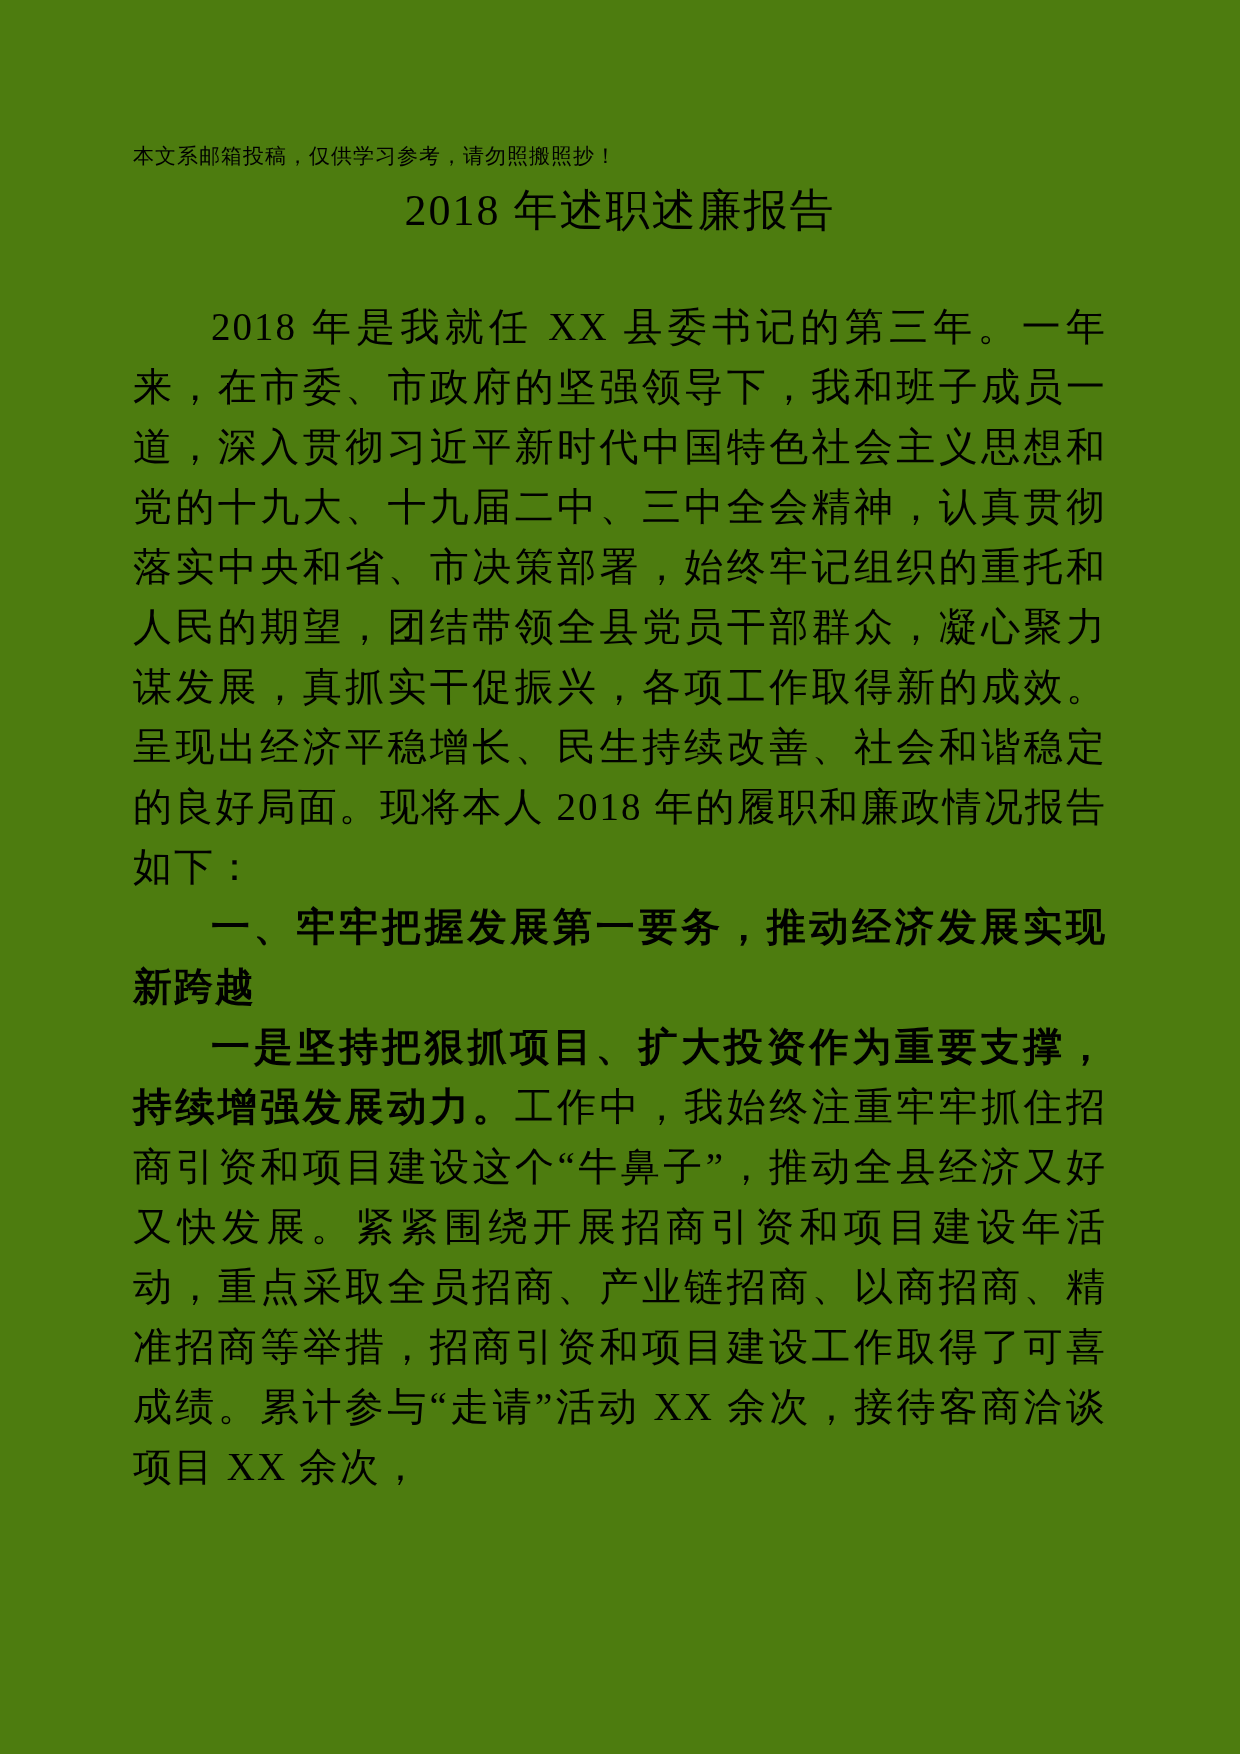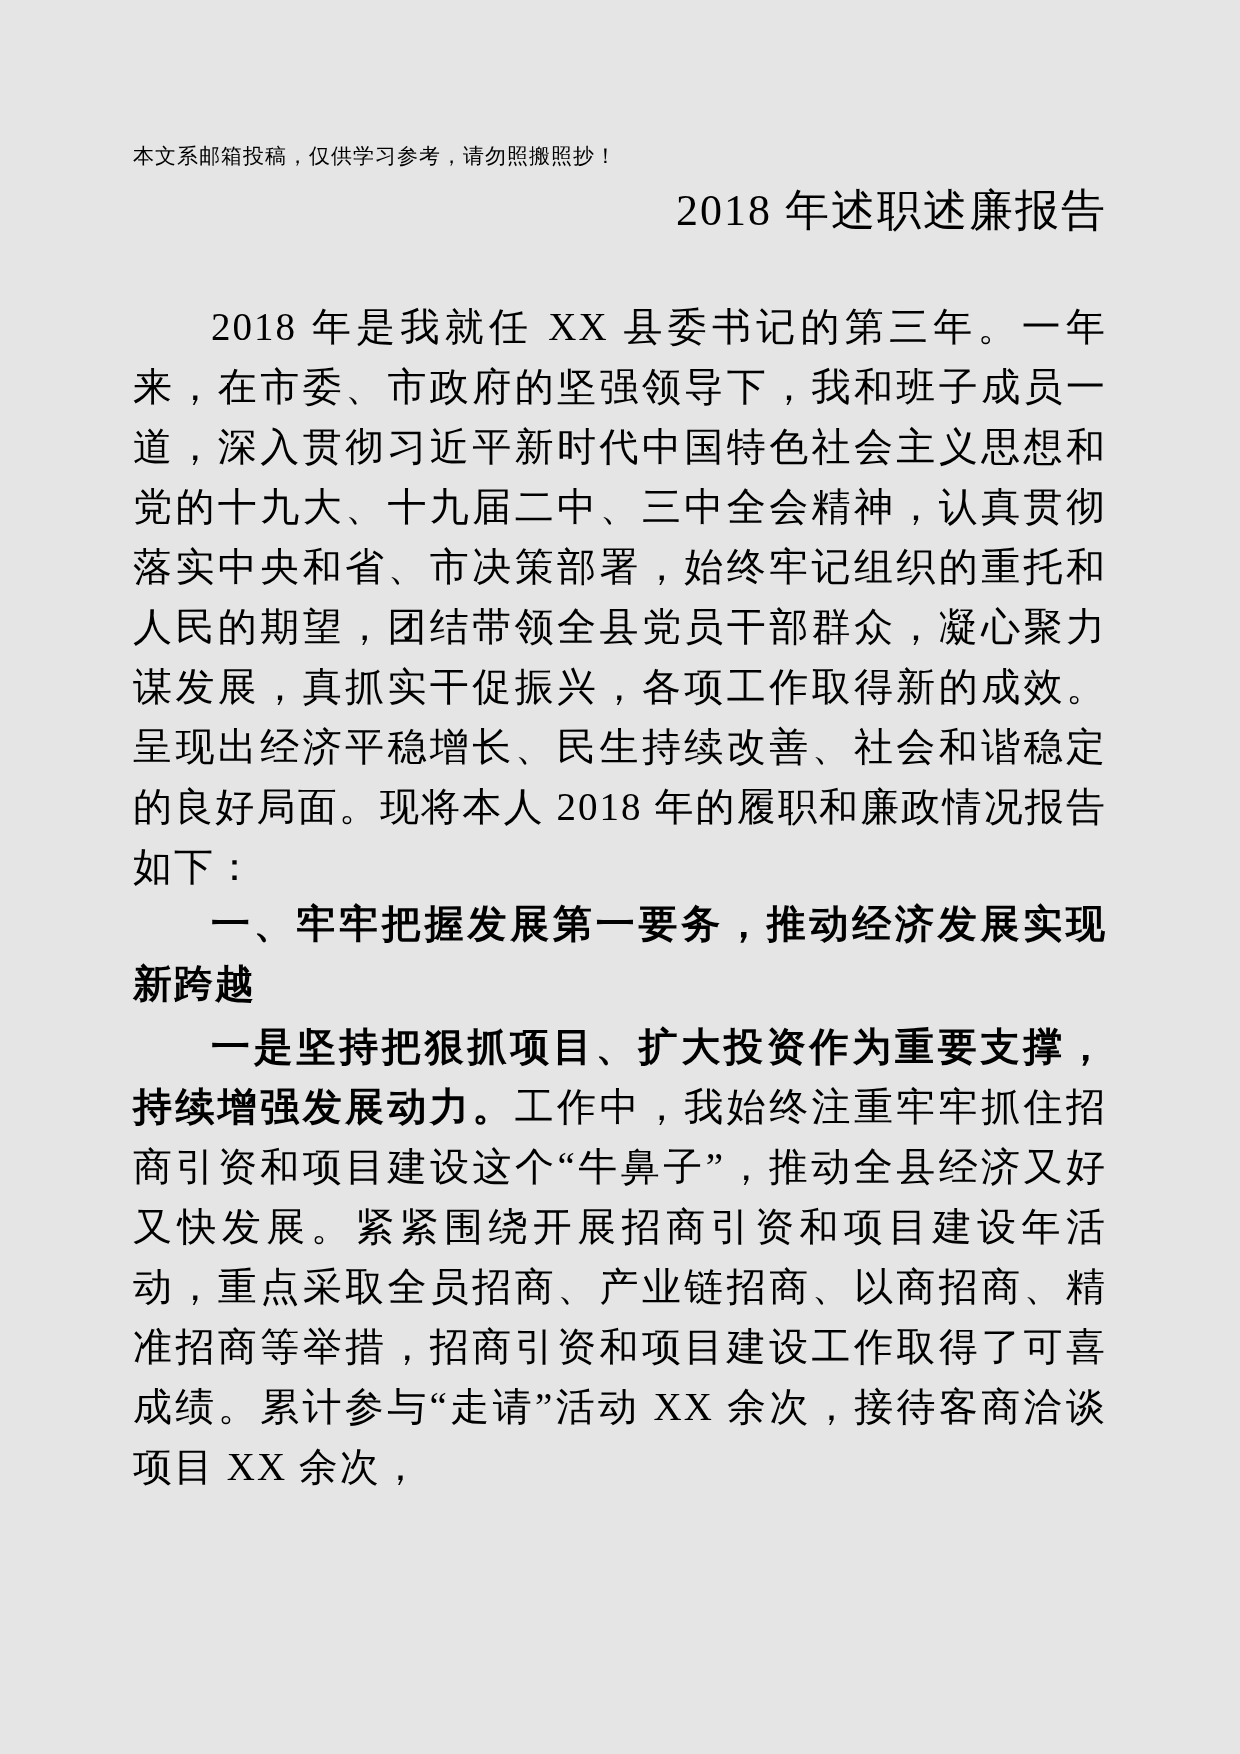--- a/index.html
+++ b/index.html
@@ -12,51 +12,51 @@
     height: 1754px;
     overflow: hidden;
     font-family: "Liberation Serif", serif;
     color: #000000;
   }
   .page {
     box-sizing: border-box;
     width: 1240px;
     height: 1754px;
     padding: 143px 133px 0 133px;
-    background: #e5e5e5;
+    background: #4d7c0f;
   }
   .notice {
     font-size: 21px;
     line-height: 26px;
     letter-spacing: 1px;
     font-family: "Liberation Sans", sans-serif;
     margin: 0 0 14px 0;
   }
   .doc-title {
     font-size: 44px;
     line-height: 56px;
     font-weight: 400;
-    text-align: right;
+    text-align: center;
     letter-spacing: 2px;
     margin: 0 0 58px 0;
     font-family: "Liberation Serif", serif;
   }
   .para {
     font-size: 39px;
     line-height: 60px;
     letter-spacing: 2px;
     text-align: justify;
     text-justify: inter-ideograph;
     text-indent: 2em;
     margin: 0;
     word-break: break-all;
   }
   .section-heading {
     font-weight: 700;
-    font-family: Liberation Mono, monospace;
+    font-family: Liberation Serif, serif;
   }
   .bold-lead {
     font-weight: 700;
     font-family: "Liberation Sans", sans-serif;
   }
 </style>
 </head>
 <body>
 
 <div class="page">

